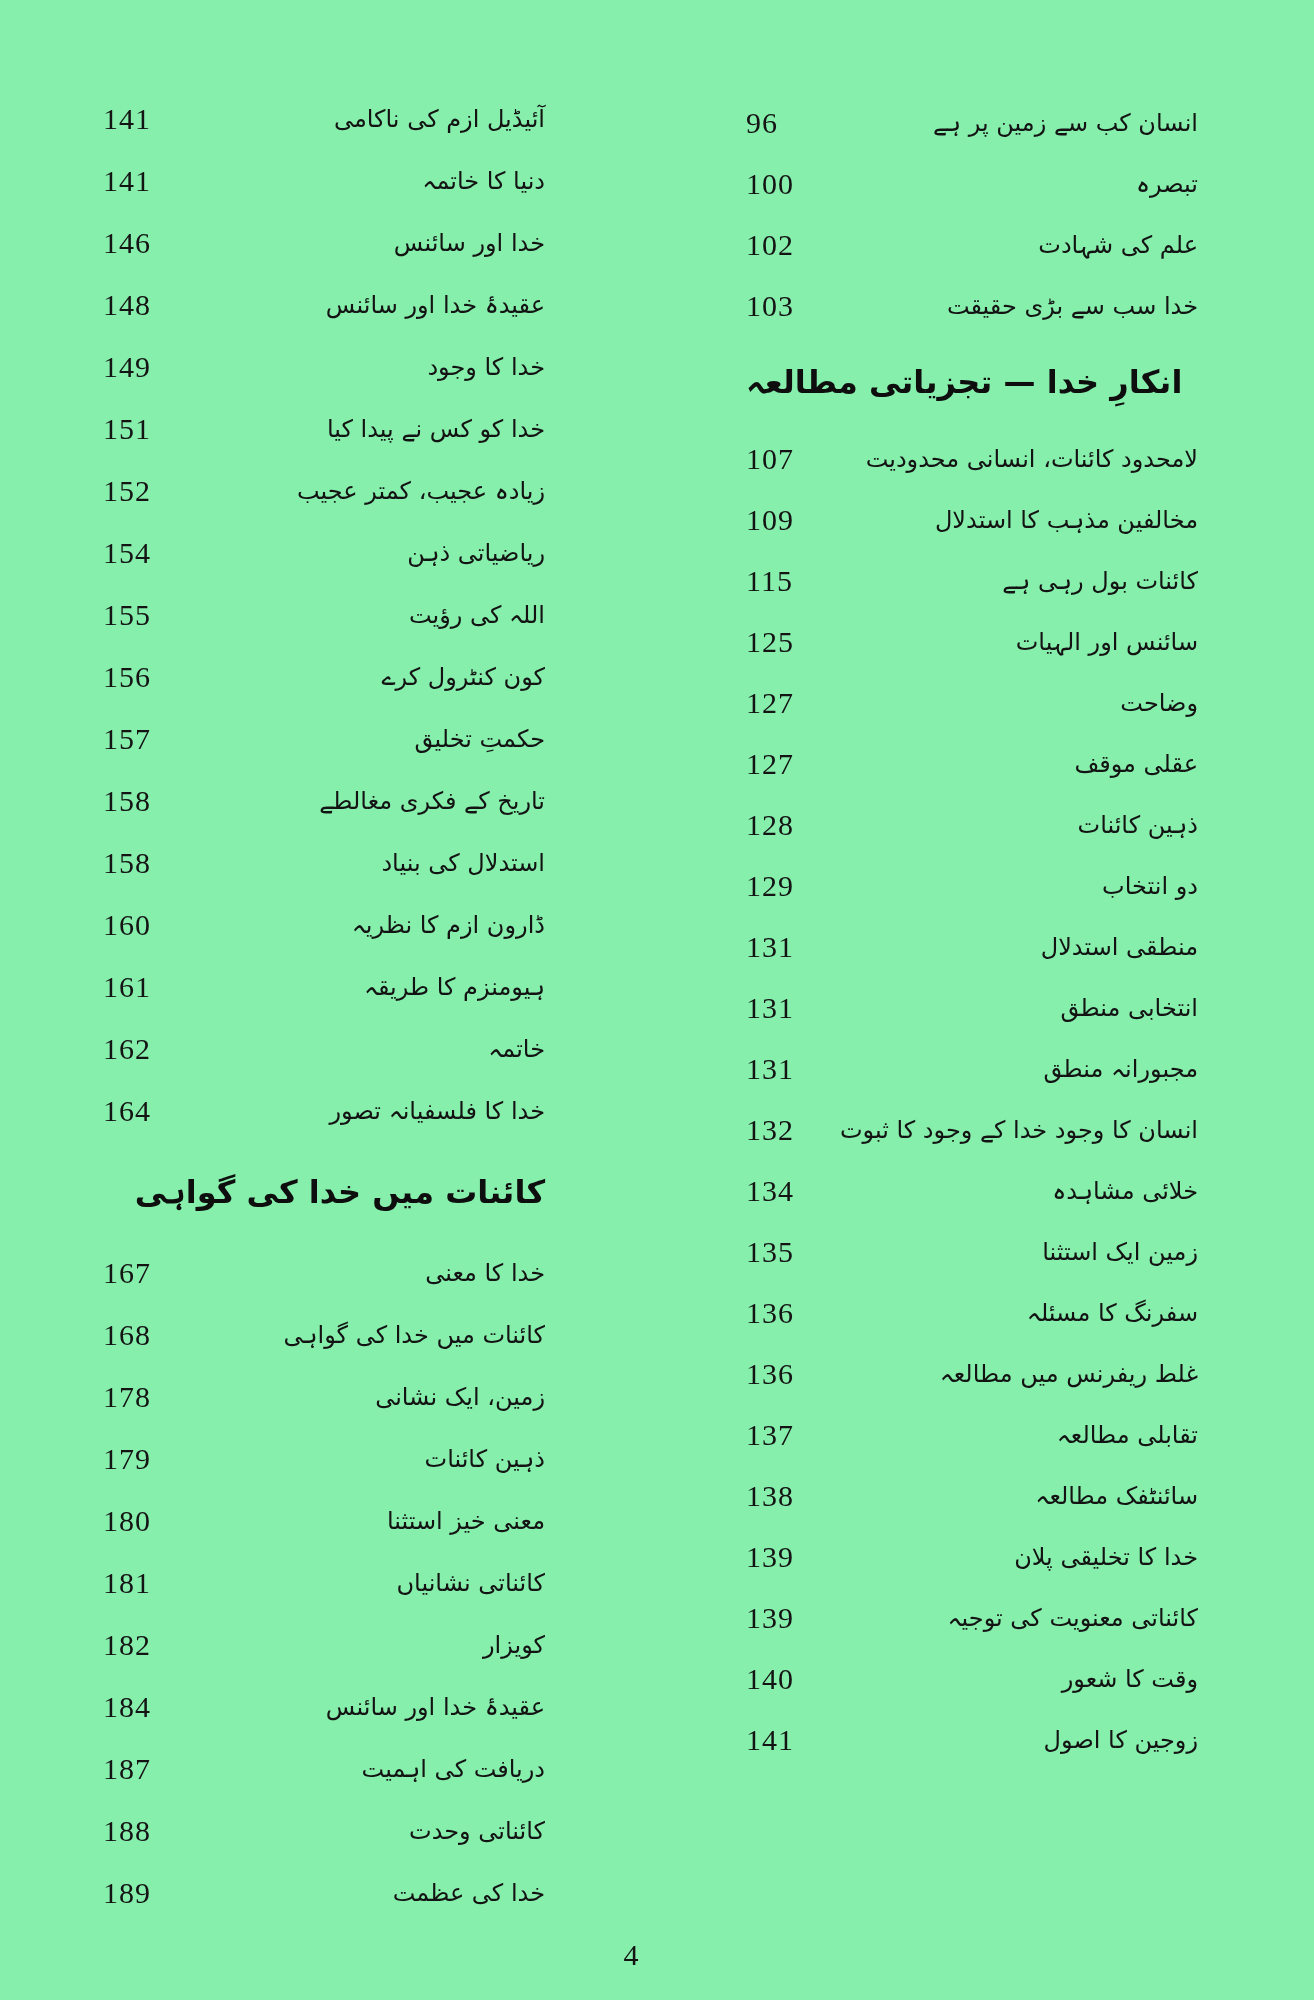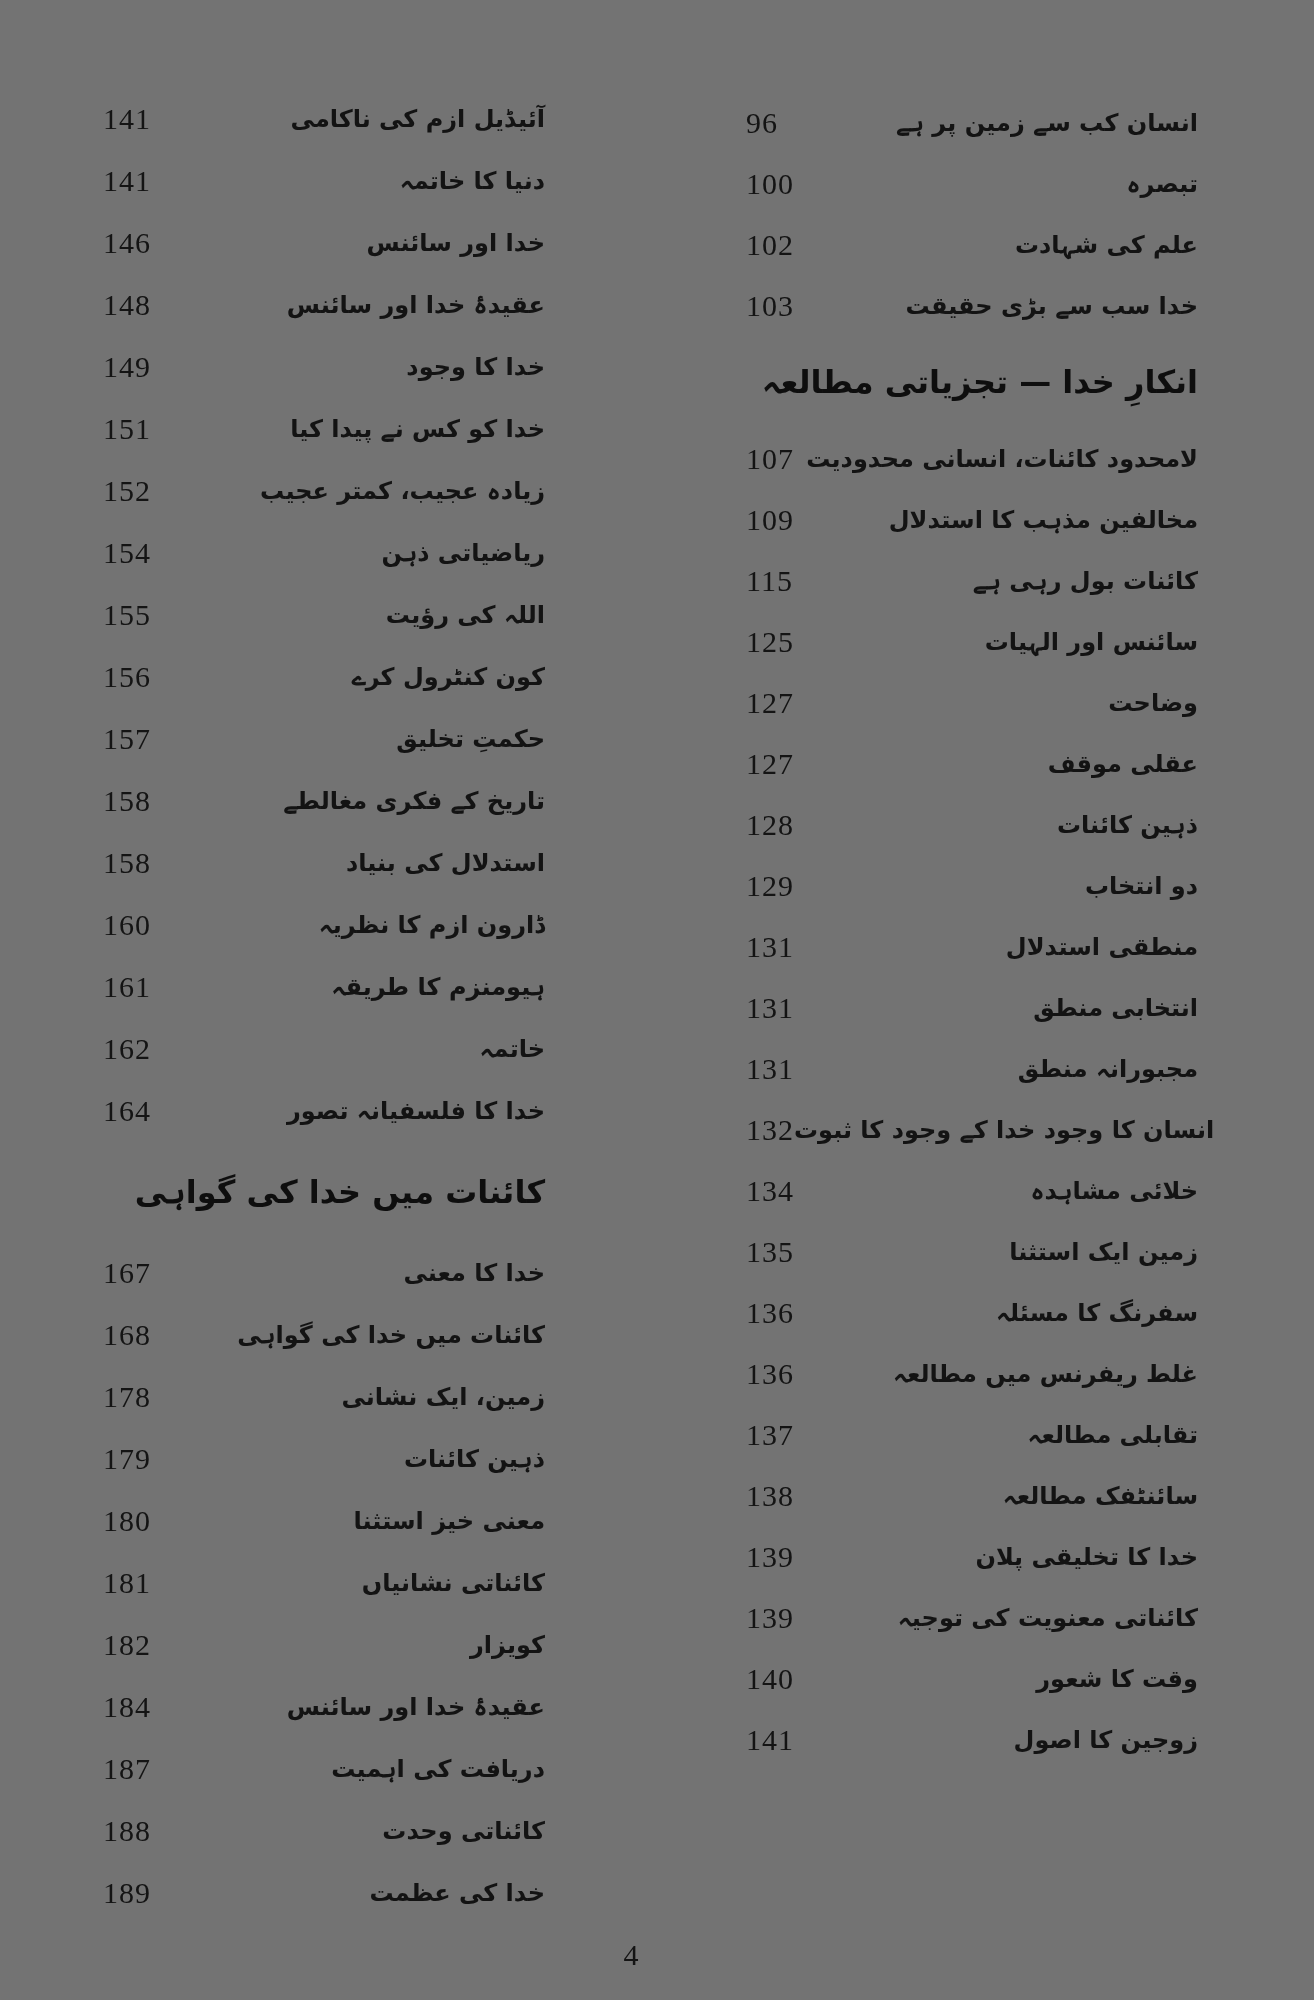--- a/index.html
+++ b/index.html
@@ -4,21 +4,21 @@
 <style>
   html, body {
     margin: 0;
     padding: 0;
     background: #ffffff;
   }
   .page {
     position: relative;
     width: 1314px;
     height: 2000px;
-    background: #737373;
+    background: #86efac;
     overflow: hidden;
     color: #161616;
   }
   .col {
     position: absolute;
     display: flex;
     flex-direction: column;
   }
   .col-left  { left: 103px; width: 442px; top: 88px; }
   .col-right { left: 746px; width: 452px; top: 92px; }
@@ -35,31 +35,31 @@
   .num {
     font-family: "Liberation Serif", "DejaVu Serif", serif;
     font-size: 30px;
     color: #141414;
     letter-spacing: 1px;
     flex: none;
   }
   .title {
     font-family: "DejaVu Sans", sans-serif;
     font-size: 24px;
-    font-weight: bold;
+    font-weight: normal;
     color: #131313;
     direction: rtl;
     text-align: right;
     white-space: nowrap;
     flex: none;
   }
 
   .heading-row { }
   .col-left  .heading-row { height: 100px; justify-content: flex-end; }
-  .col-right .heading-row { height: 92px;  justify-content: flex-end; }
+  .col-right .heading-row { height: 92px;  justify-content: flex-start; }
 
   .heading-text {
     font-family: "DejaVu Sans", sans-serif;
     font-size: 32px;
     font-weight: bold;
     color: #0e0e0e;
     direction: rtl;
     white-space: nowrap;
   }
 

